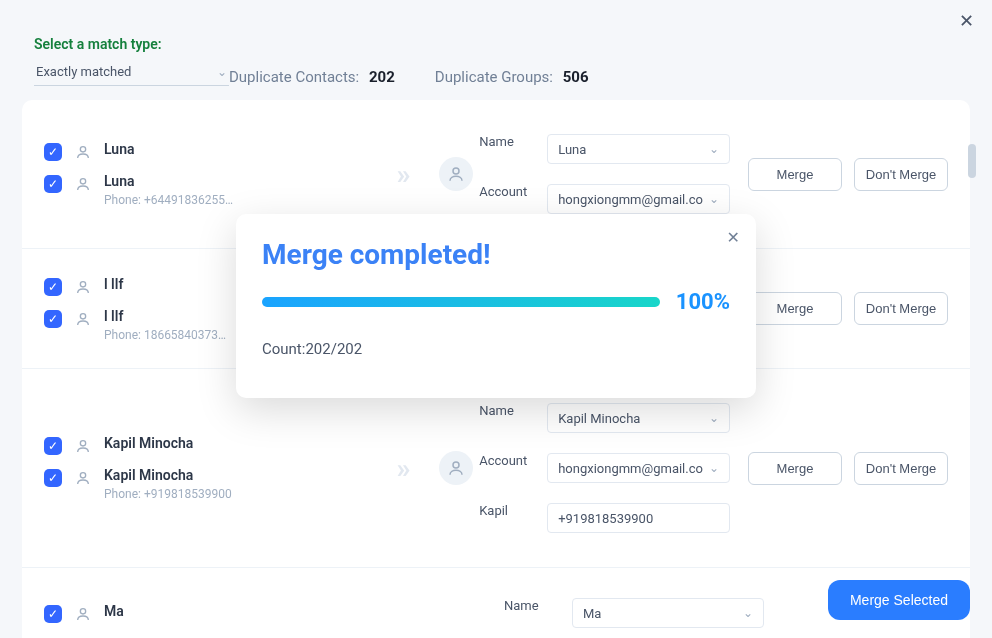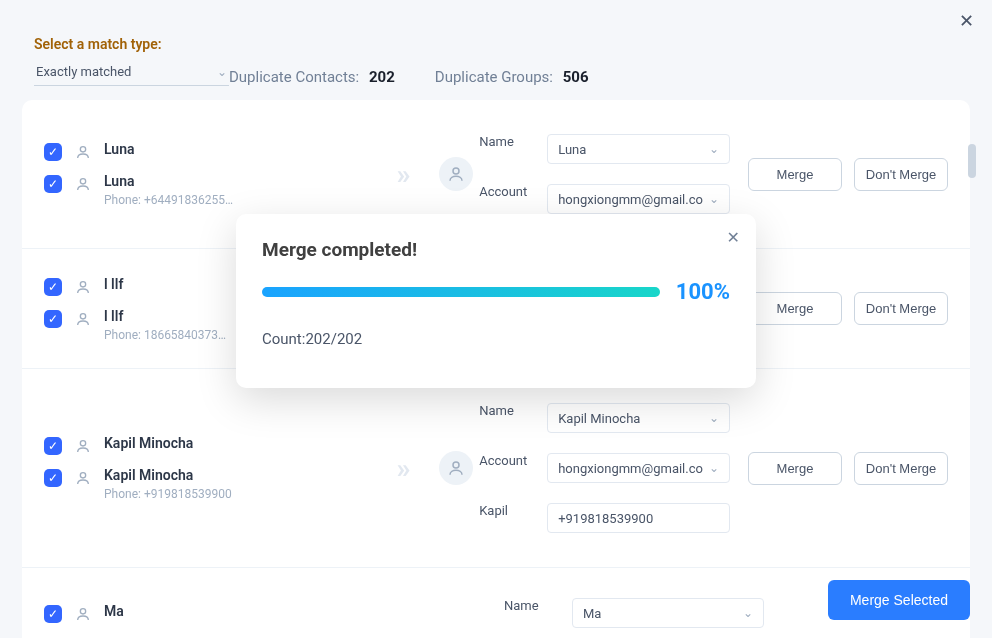--- a/index.html
+++ b/index.html
@@ -22,21 +22,21 @@
     background: none;
     border: none;
     line-height: 1;
   }
   .header {
     padding: 36px 34px 0 34px;
   }
   .match-type-label {
     font-size: 14px;
     font-weight: 600;
-    color: #a16207;
+    color: #15803d;
   }
   .match-row {
     display: flex;
     justify-content: flex-start;
     align-items: flex-end;
     margin-top: 8px;
   }
   .match-select {
     display: flex;
     align-items: center;
@@ -219,21 +219,21 @@
     border-radius: 4px;
   }
 
   .merge-btn {
     position: absolute;
     right: 22px;
     bottom: 18px;
     background: #2a7dff;
     color: #fff;
     border: none;
-    border-radius: 6px;
+    border-radius: 12px;
     padding: 12px 22px;
     font-size: 14px;
     font-weight: 500;
     cursor: pointer;
   }
 
   
   .modal {
     position: absolute;
     left: 236px;
@@ -249,23 +249,23 @@
     position: absolute;
     top: 14px;
     right: 16px;
     background: none;
     border: none;
     font-size: 16px;
     color: #718096;
     cursor: pointer;
   }
   .modal-title {
-    font-size: 19px;
+    font-size: 28px;
     font-weight: 700;
-    color: #404040;
+    color: #3b82f6;
     margin-bottom: 18px;
   }
   .progress-row {
     display: flex;
     align-items: center;
     gap: 16px;
     margin-bottom: 26px;
   }
   .progress-bar {
     flex: 1;

